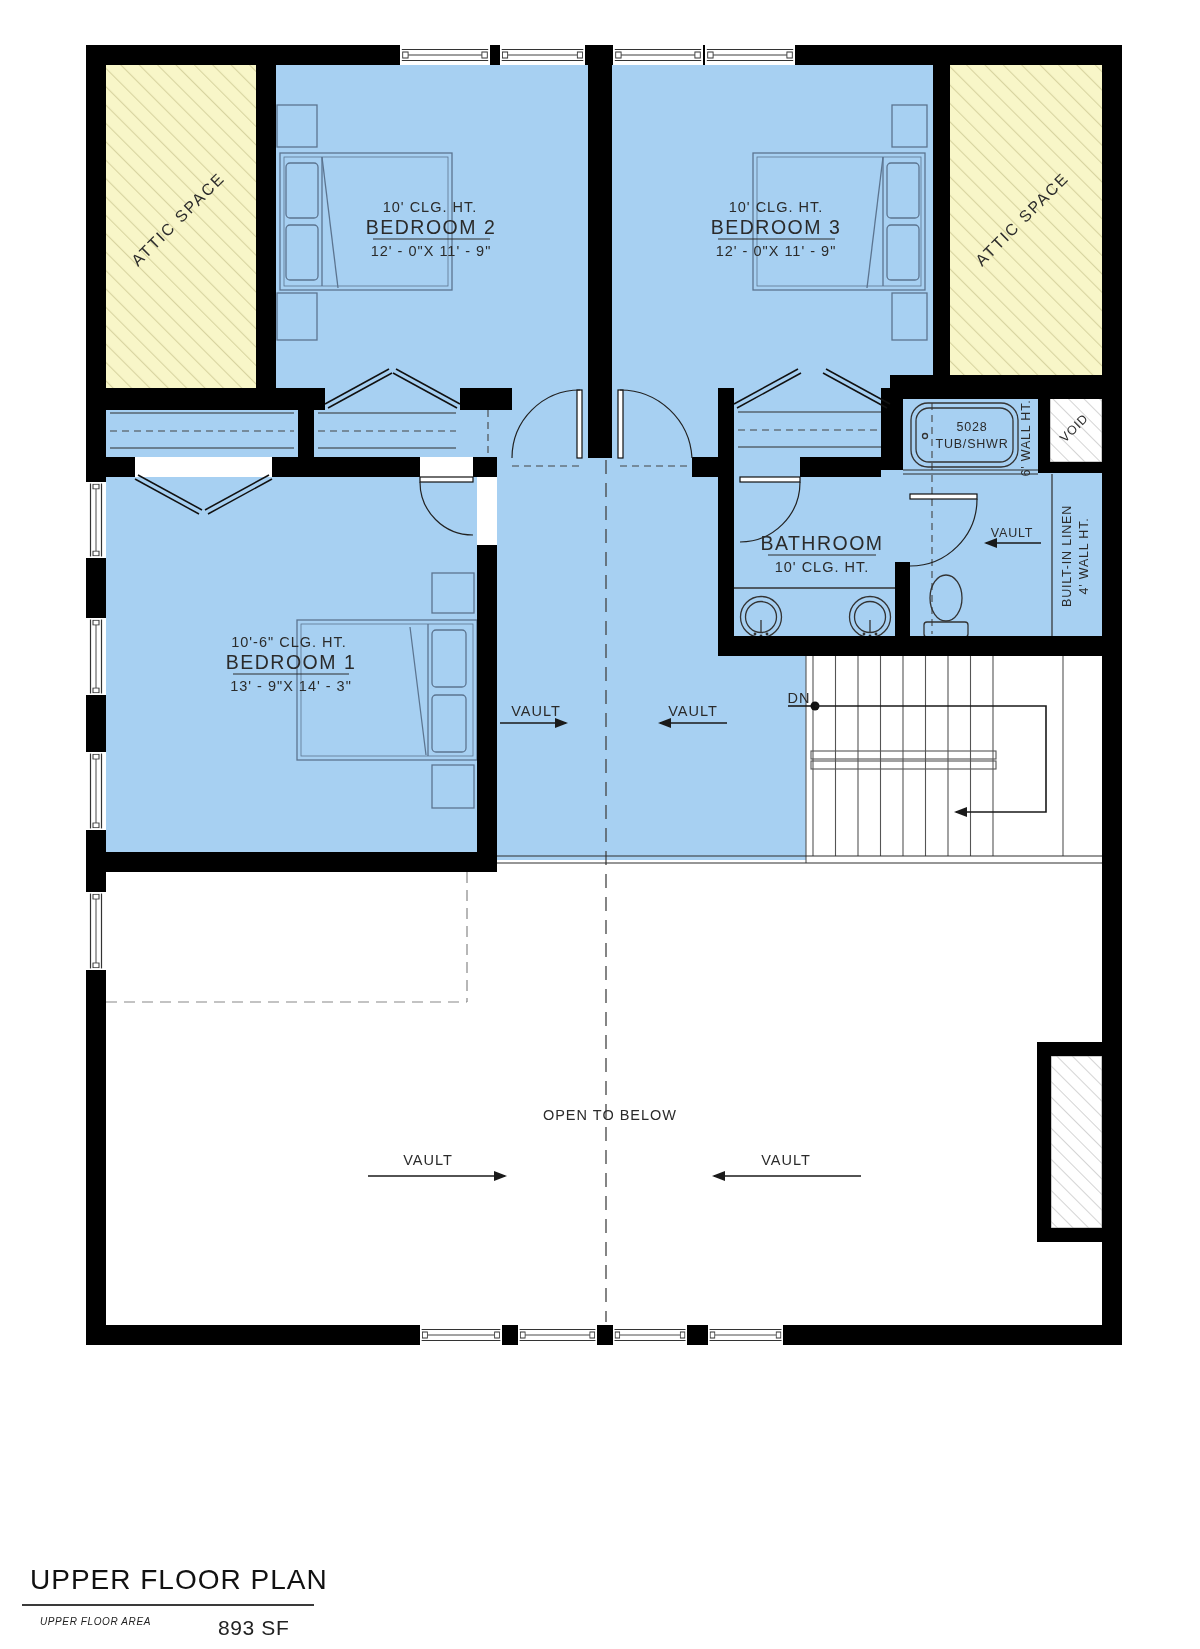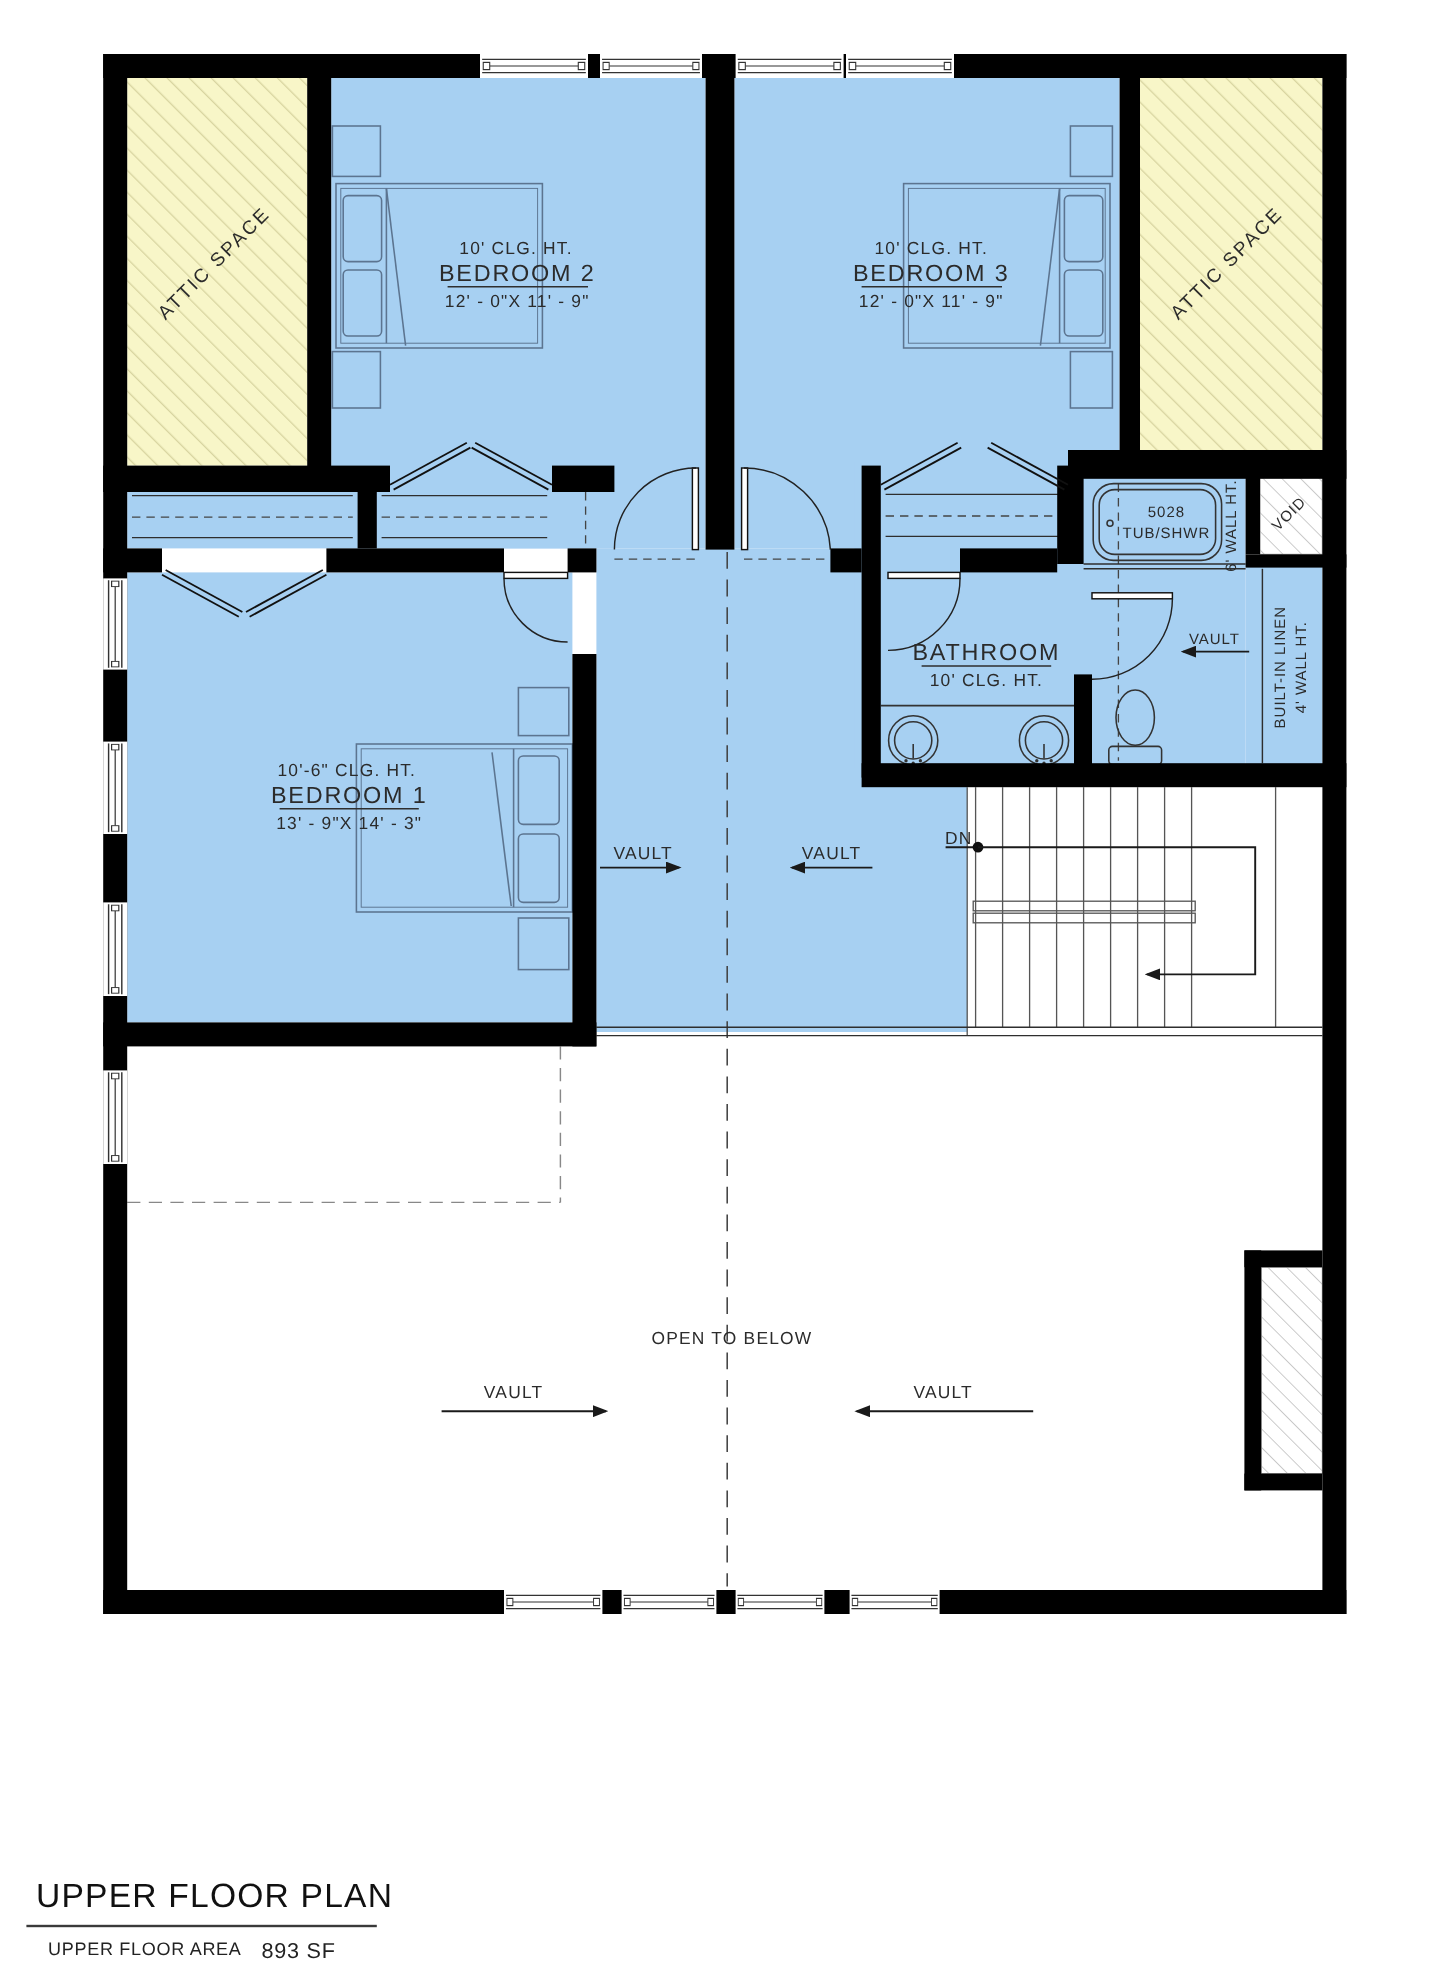--- a/index.html
+++ b/index.html
@@ -20,22 +20,22 @@
   .dash1{stroke:#444;stroke-width:1.3;fill:none;stroke-dasharray:14 9;}
   .dash2{stroke:#888;stroke-width:1.2;fill:none;stroke-dasharray:11 7;}
   .dash3{stroke:#444;stroke-width:1.1;fill:none;stroke-dasharray:7 5;}
   .leaf{fill:#fff;stroke:#111;stroke-width:1.2;}
   .arc{stroke:#222;stroke-width:1.2;fill:none;}
   .bif{stroke:#111;stroke-width:1.5;fill:none;}
   .arrline{stroke:#1a1a1a;stroke-width:1.6;fill:none;}
   #titleblock{position:absolute;left:0;top:0;width:100%;height:100%;}
   #tb-heading{position:absolute;left:30px;top:1564px;font-size:28px;letter-spacing:1px;color:#111;}
   #tb-rule{position:absolute;left:22px;top:1604px;width:292px;height:2px;background:#3a3a3a;}
-  #tb-arealabel{position:absolute;left:40px;top:1616px;font-size:15px;letter-spacing:.6px;color:#222;}
-  #tb-areavalue{position:absolute;left:218px;top:1616px;font-size:18px;letter-spacing:.6px;color:#222;text-align:center;}
+  #tb-arealabel{position:absolute;left:40px;top:1616px;font-size:10px;letter-spacing:.6px;color:#222;font-style:italic;}
+  #tb-areavalue{position:absolute;left:218px;top:1616px;font-size:21px;letter-spacing:.6px;color:#222;text-align:center;}
 </style>
 </head>
 <body>
 
 <div id="page">
 
 <svg width="1200" height="1649" viewBox="0 0 1200 1649">
   <defs>
     <pattern id="hatchY" width="13" height="13" patternUnits="userSpaceOnUse" patternTransform="rotate(-45)">
       <rect width="13" height="13" fill="#f8f6c8"></rect>

